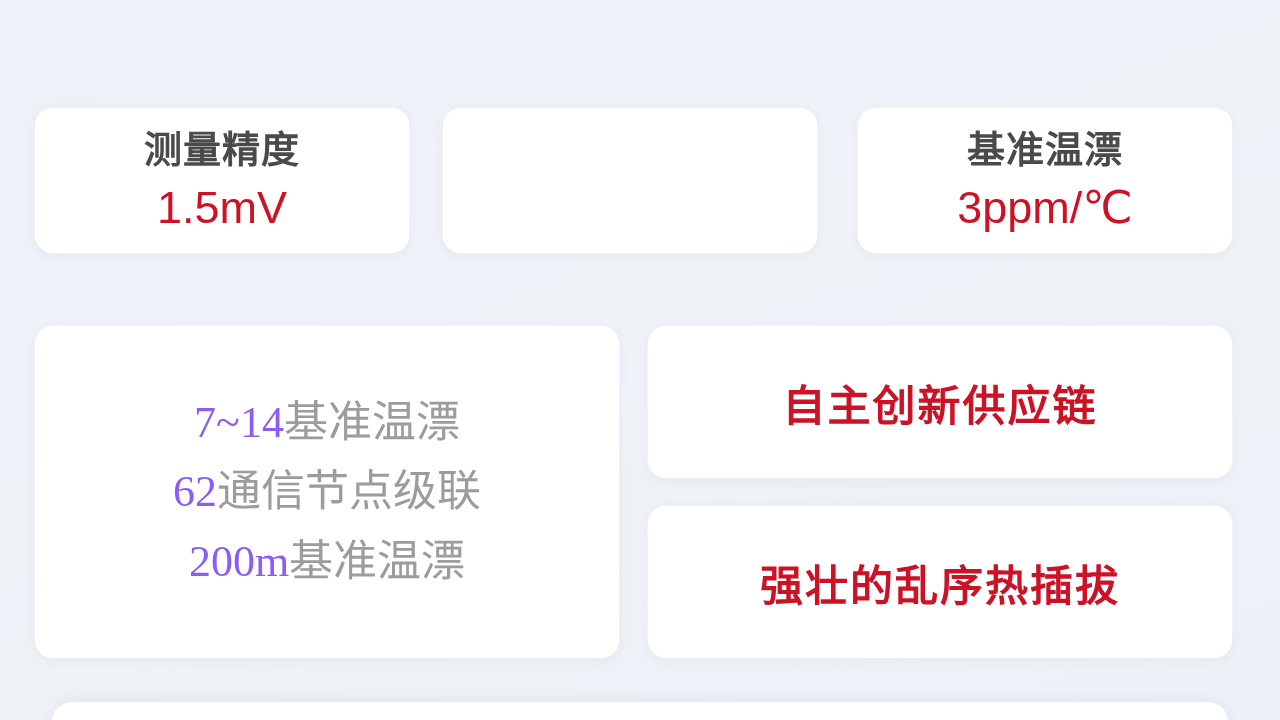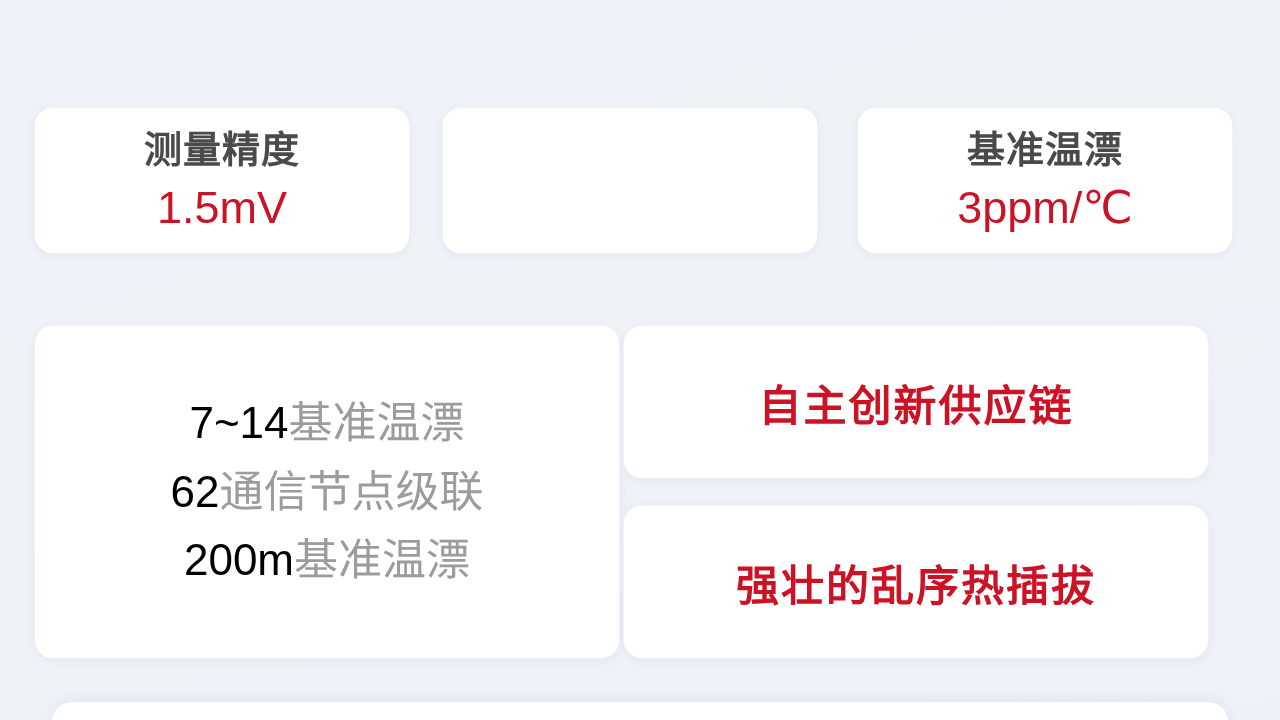--- a/index.html
+++ b/index.html
@@ -80,31 +80,32 @@
     gap: 22px;
   }
   .spec-line {
     font-size: 44px;
     line-height: 1.06;
     white-space: nowrap;
     text-align: center;
     font-weight: 500;
   }
   .spec-num {
-    color: #000000;
+    color: #8b5cf6;
     font-weight: 500;
+    font-family: Liberation Serif, serif;
   }
   .spec-text {
     color: #9c9c9c;
     font-weight: 500;
   }
 
   
   .highlight-card {
-    left: 624px;
+    left: 648px;
     width: 584px;
     height: 152px;
   }
   #highlight-card-0 { top: 326px; }
   #highlight-card-1 { top: 506px; }
 
   .highlight-text {
     font-size: 43px;
     font-weight: 700;
     color: #cc1326;

